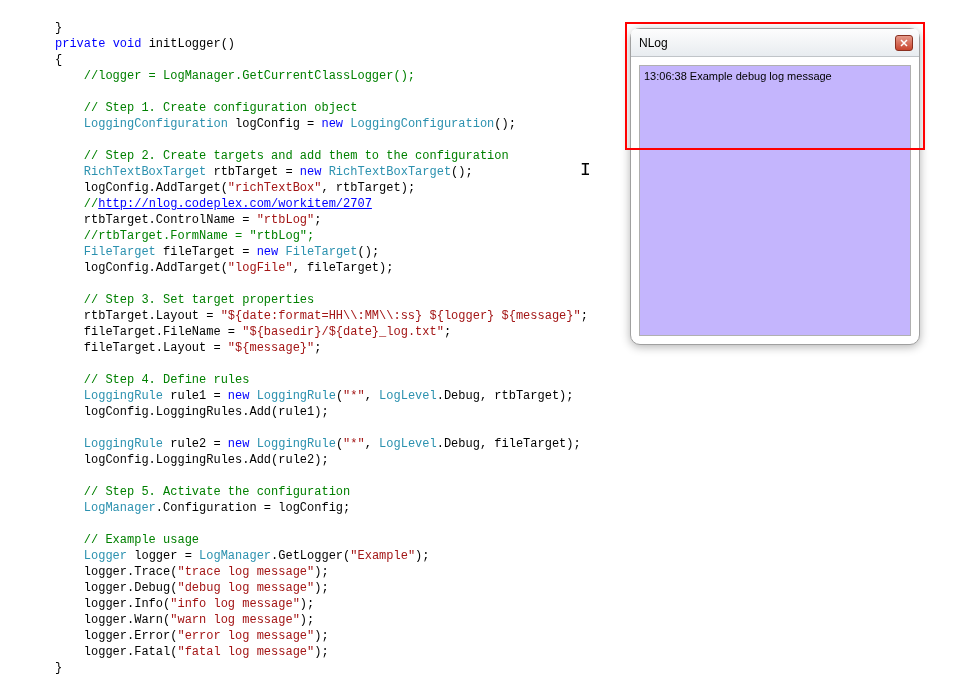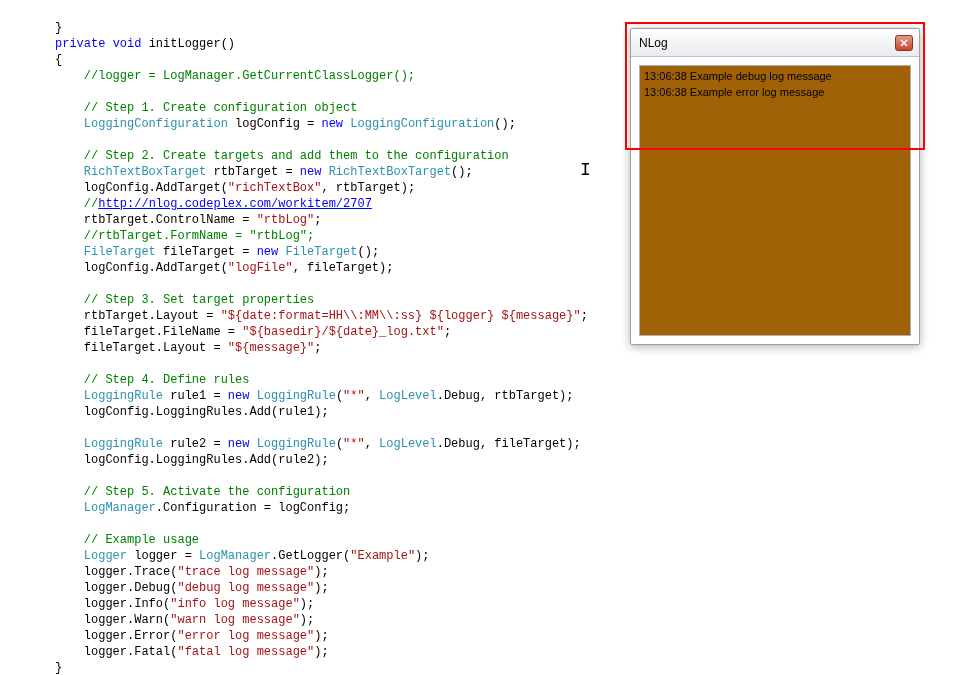--- a/index.html
+++ b/index.html
@@ -35,21 +35,21 @@
       color: #000;
     }
     .window {
       position: absolute;
       left: 630px;
       top: 28px;
       width: 290px;
       height: 317px;
       background: #fff;
       border: 1px solid #a0a0a0;
-      border-radius: 2px;
+      border-radius: 10px;
       box-shadow: 0 2px 10px rgba(0,0,0,0.3);
     }
     .titlebar {
       height: 28px;
       background: linear-gradient(#fdfdfd, #e8ecf0);
       border-bottom: 1px solid #c0c4c8;
       border-radius: 5px 5px 0 0;
       display: flex;
       align-items: center;
       padding: 0 6px;
@@ -74,21 +74,21 @@
     }
     .closebtn svg { display: block; }
     .logbox {
       margin: 8px;
       border: 1px solid #b0b0b0;
       height: calc(100% - 44px);
       padding: 2px 4px;
       font-family: 'Microsoft Sans Serif', Tahoma, sans-serif;
       font-size: 11px;
       line-height: 16px;
-      background: #a16207;
+      background: #c4b5fd;
     }
     .redbox {
       position: absolute;
       left: 625px;
       top: 22px;
       width: 300px;
       height: 128px;
       border: 2px solid #ff0000;
       pointer-events: none;
     }
@@ -145,17 +145,16 @@
   <div class="titlebar">
     <div class="title">NLog</div>
     <div class="closebtn">
       <svg width="8" height="8" viewBox="0 0 8 8">
           <path d="M1 1 L7 7 M7 1 L1 7" stroke="#fff" stroke-width="1.5"></path>
         </svg>
     </div>
   </div>
   <div class="logbox">
     <div>13:06:38 Example debug log message</div>
-    <div>13:06:38 Example error log message</div>
   </div>
 </div>
 
 <div class="redbox"></div>
 
 </body></html>

